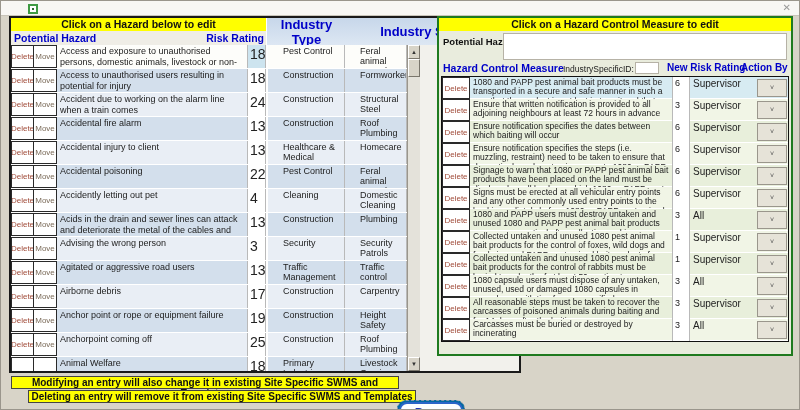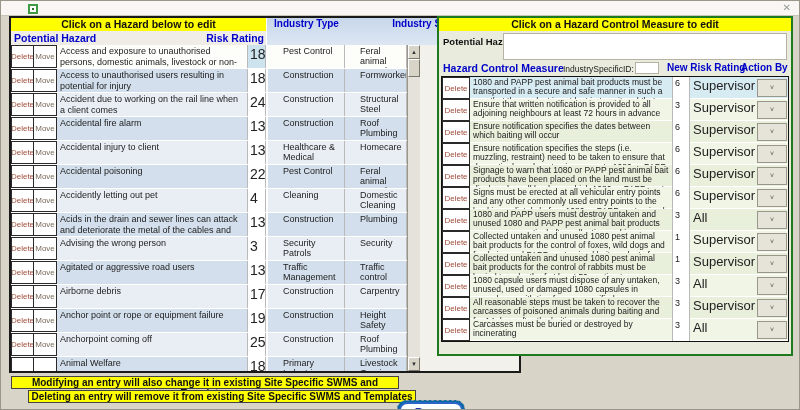--- a/index.html
+++ b/index.html
@@ -15,21 +15,21 @@
   .close-x { position:absolute; right:8px; top:1px; font-size:10px; color:#999; cursor:default; }
 
   
   .left-panel { position:absolute; left:8px; top:15px; width:512px; height:357px; background:#f2f1ec; border:2px solid #1a1a1a; }
   .lp-header { display:flex; height:27px; }
   .lp-header-left { width:255px; }
   .lp-yellow { height:13px; background:#ffff00; text-align:center; font-size:10.5px; font-weight:bold; color:#111; line-height:13px; }
   .lp-colrow { height:14px; background:#efede6; display:flex; align-items:center; font-size:10.5px; font-weight:bold; color:#0000c8; }
   .lp-colrow .c-haz { padding-left:3px; flex:1; }
   .lp-colrow .c-rr { padding-right:2px; }
-  .lp-header-right { flex:1; background:linear-gradient(#c7d7ea,#dde7f3); display:flex; font-size:10px; font-weight:bold; color:#0000c8; border-left:1px solid #fff; }
+  .lp-header-right { flex:1; background:linear-gradient(#c7d7ea,#dde7f3); display:flex; align-items:center; font-size:13px; font-weight:bold; color:#0000c8; border-left:1px solid #fff; }
   .lp-header-right .ht { width:79px; text-align:center; }
   .lp-header-right .hs { flex:1; text-align:center; }
   .lp-main { display:flex; height:326px; }
   .lp-body { width:396px; overflow:hidden; }
   .lrow { display:grid; grid-template-columns:23px 23px 191px 18px 2px 77px 62px; height:24px; border-bottom:1px solid #fff; cursor:pointer; }
   .lrow.blue { background:#d3dfec; }
   .lrow.lite { background:#e9eef5; }
   .lrow.sel  { background:#fdfdfa; }
   .lrow .c-btn { background:#fff; border:1px solid #2a2a2a; font-size:8px; color:#a04a38; display:flex; align-items:center; justify-content:center; cursor:pointer; overflow:hidden; }
   .lrow .c-btn.mv { color:#7a6a58; border-left:none; }
@@ -57,21 +57,21 @@
   .rp-colrow .nrr { position:absolute; left:228px; top:1px; font-size:10px; }
   .rp-colrow .ab { position:absolute; left:302px; top:1px; font-size:10px; }
   .rp-table { margin:0 2px; height:266px; border:1px solid #111; overflow:hidden; background:#fff; }
   .rrow { display:grid; grid-template-columns:28px 203px 17px 66px 1fr; height:22px; border-bottom:1px solid #fff; cursor:pointer; }
   .rrow.rsel { background:#d7ebf2; }
   .rrow.g1 { background:#e8efdb; }
   .rrow.g2 { background:#f1f5e6; }
   .rrow .c-btn { background:#fff; border:1px solid #2a2a2a; font-size:8px; color:#a04a38; display:flex; align-items:center; justify-content:center; cursor:pointer; }
   .rrow .c-meas { font-size:8.5px; line-height:9.3px; color:#222; padding:1px 3px; overflow:hidden; border-right:1px solid #b9b9b9; }
   .rrow .c-rate { background:#fff; font-size:9px; color:#222; padding:1px 2px 0; border-right:1px solid #b9b9b9; }
-  .rrow .c-act { font-size:13px; color:#222; padding:1px 3px; overflow:hidden; }
+  .rrow .c-act { font-size:10px; color:#222; padding:1px 3px; overflow:hidden; }
   .rrow .c-drop { background:#e6e3d8; border:1px solid #9a968c; margin:2px 1px; font-size:7px; color:#555; text-align:center; line-height:16px; cursor:pointer; }
 
   
   .notice { position:absolute; left:10px; width:388px; height:13px; background:#ffff00; border:1px solid #444; text-align:center; font-size:10px; font-weight:bold; color:#111; line-height:11px; }
   .notice.n1 { top:375px; }
   .notice.n2 { top:389px;margin-left:17px; }
   .done-wrap { position:absolute; left:396px; top:375px; border:1px dashed #8a96a8; padding:1px; background:#0369a1; border-radius:9px;margin-top:24px; }
   .done-btn { width:64px; height:24px; background:#fdfeff; border:2px solid #2a64c8; border-radius:8px; font-size:13px; font-weight:bold; color:#1c35b4; font-family:"Liberation Sans",sans-serif; cursor:pointer; line-height:18px; text-align:center; }
 </style>
 </head>
@@ -115,21 +115,21 @@
     <div class="c-btn mv">Move</div>
     <div class="c-txt">Access to unauthorised users resulting in potential for injury</div>
     <div class="c-rate">18</div>
     <div class="c-gap"></div>
     <div class="c-ind">Construction</div>
     <div class="c-ind">Formworker</div>
   </div>
           <div class="lrow lite">
     <div class="c-btn">Delete</div>
     <div class="c-btn mv">Move</div>
-    <div class="c-txt">Accident due to working on the rail line when a client comes</div>
+    <div class="c-txt">Accident due to working on the alarm line when a train comes</div>
     <div class="c-rate">24</div>
     <div class="c-gap"></div>
     <div class="c-ind">Construction</div>
     <div class="c-ind">Structural Steel</div>
   </div>
           <div class="lrow blue">
     <div class="c-btn">Delete</div>
     <div class="c-btn mv">Move</div>
     <div class="c-txt">Accidental fire alarm</div>
     <div class="c-rate">13</div>
@@ -172,22 +172,22 @@
     <div class="c-gap"></div>
     <div class="c-ind">Construction</div>
     <div class="c-ind">Plumbing</div>
   </div>
           <div class="lrow lite">
     <div class="c-btn">Delete</div>
     <div class="c-btn mv">Move</div>
     <div class="c-txt">Advising the wrong person</div>
     <div class="c-rate">3</div>
     <div class="c-gap"></div>
+    <div class="c-ind">Security</div>
     <div class="c-ind">Security Patrols</div>
-    <div class="c-ind">Security</div>
   </div>
           <div class="lrow blue">
     <div class="c-btn">Delete</div>
     <div class="c-btn mv">Move</div>
     <div class="c-txt">Agitated or aggressive road users</div>
     <div class="c-rate">13</div>
     <div class="c-gap"></div>
     <div class="c-ind">Traffic Management</div>
     <div class="c-ind">Traffic control</div>
   </div>

